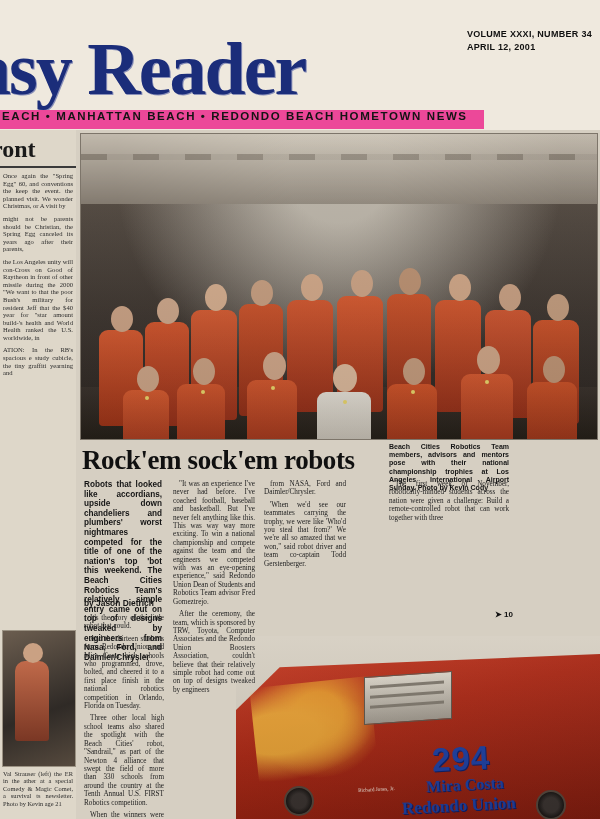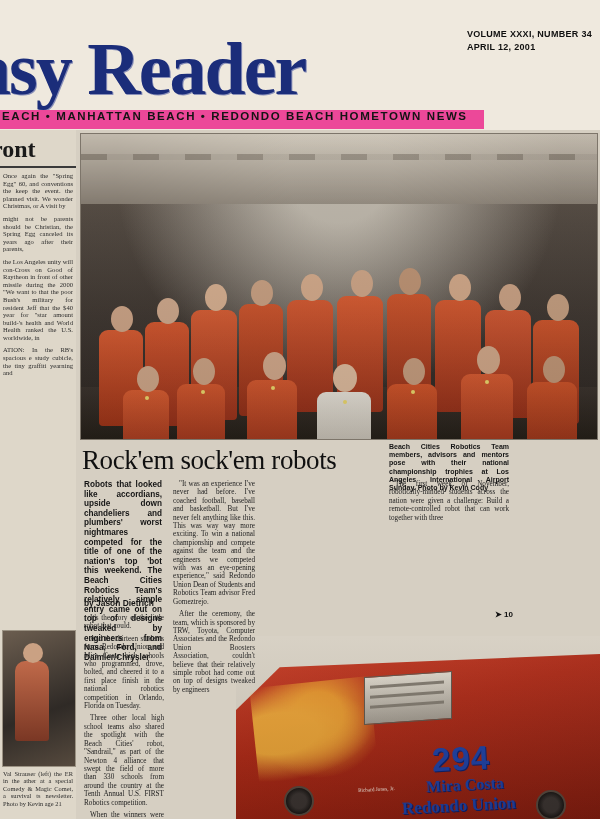--- a/index.html
+++ b/index.html
@@ -111,21 +111,21 @@
     position:absolute;left:0;bottom:0;width:516px;height:52px;
     background:linear-gradient(180deg,#3a322c,#262019);
   }
   .person{position:absolute;border-radius:9px 9px 4px 4px;}
   .p-head{position:absolute;border-radius:50%;}
   .medal{position:absolute;width:4px;height:4px;border-radius:50%;background:#e8d46a;}
   
   .headline{
     position:absolute;left:82px;top:446px;width:296px;
     font-family:"Liberation Serif", serif;
-    font-size:27px;font-weight:normal;color:#101010;
+    font-size:27px;font-weight:bold;color:#101010;
     letter-spacing:-.4px;
     line-height:29px;
   }
   .deck{
     position:absolute;left:84px;top:480px;width:78px;
     font-family:"Liberation Sans", sans-serif;
     font-size:8.2px;line-height:9.6px;font-weight:bold;color:#151515;
     text-align:justify;
   }
   .byline{
@@ -314,20 +314,24 @@
     <p>And the thirteen students from Redondo Union and Mira Costa high schools who programmed, drove, bolted, and cheered it to a first place finish in the national robotics competition in Orlando, Florida on Tuesday.</p>
     <p>Three other local high school teams also shared the spotlight with the Beach Cities' robot, "Sandrail," as part of the Newton 4 alliance that swept the field of more than 330 schools from around the country at the Tenth Annual U.S. FIRST Robotics competition.</p>
     <p>When the winners were announced, the Beach Cities team, rushed the stage set up in the Imagine Lot outside Disney World's Epcot Center.</p>
   </div>
 
   <div class="col" id="col2">
     <p>"It was an experience I've never had before. I've coached football, baseball and basketball. But I've never felt anything like this. This was way way more exciting. To win a national championship and compete against the team and the engineers we competed with was an eye-opening experience," said Redondo Union Dean of Students and Robotics Team advisor Fred Gomeztrejo.</p>
     <p>After the ceremony, the team, which is sponsored by TRW, Toyota, Computer Associates and the Redondo Union Boosters Association, couldn't believe that their relatively simple robot had come out on top of designs tweaked by engineers</p>
   </div>
 
+  <div class="col" id="col3">
+    <p>from NASA, Ford and Daimler/Chrysler.</p>
+    <p>'When we'd see our teammates carrying the trophy, we were like 'Who'd you steal that from?' We we're all so amazed that we won," said robot driver and team co-captain Todd Gerstenberger.</p>
+  </div>
 
   <div class="photo-cap">Beach Cities Robotics Team members, advisors and mentors pose with their national championship trophies at Los Angeles International Airport Sunday. Photo by Kevin Cody</div>
 
   <div class="col" id="col4">
     <p>The first week of November, robotically-minded students across the nation were given a challenge: Build a remote-controlled robot that can work together with three</p>
   </div>
 
   <div class="jump">➤ 10</div>
 
   <div class="robot">

